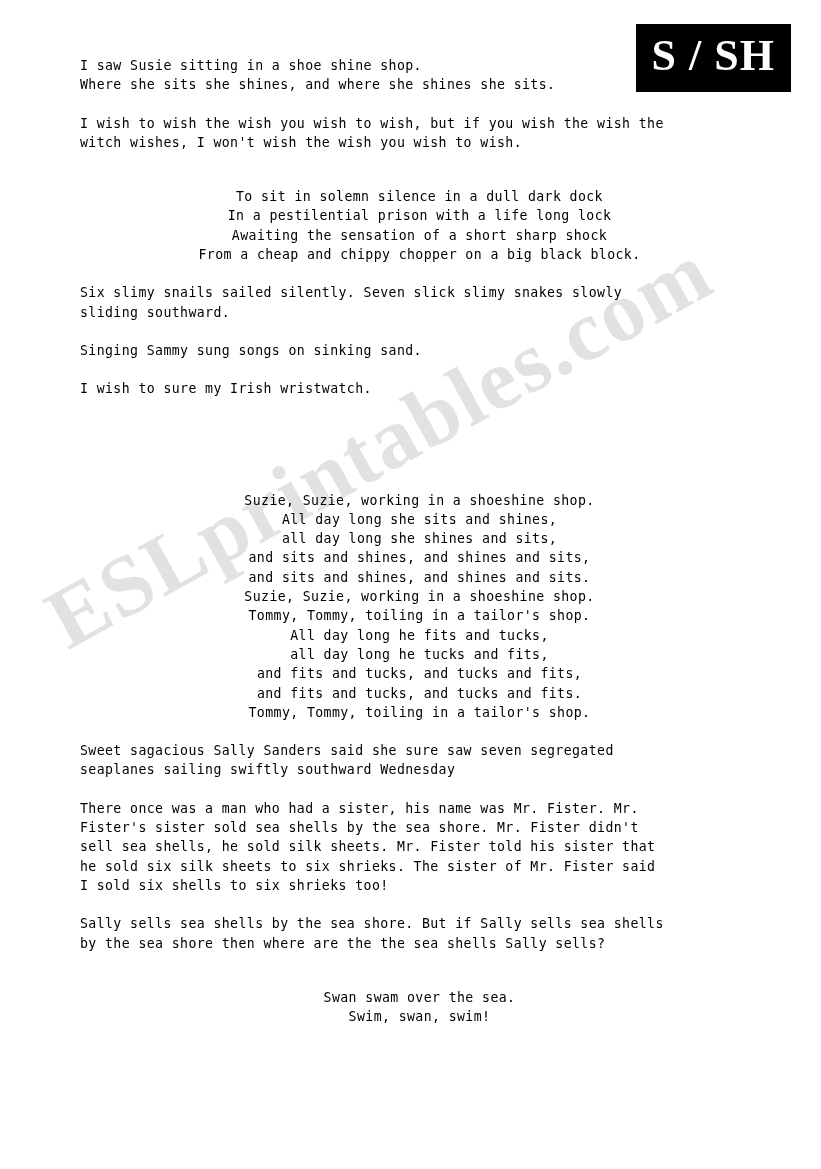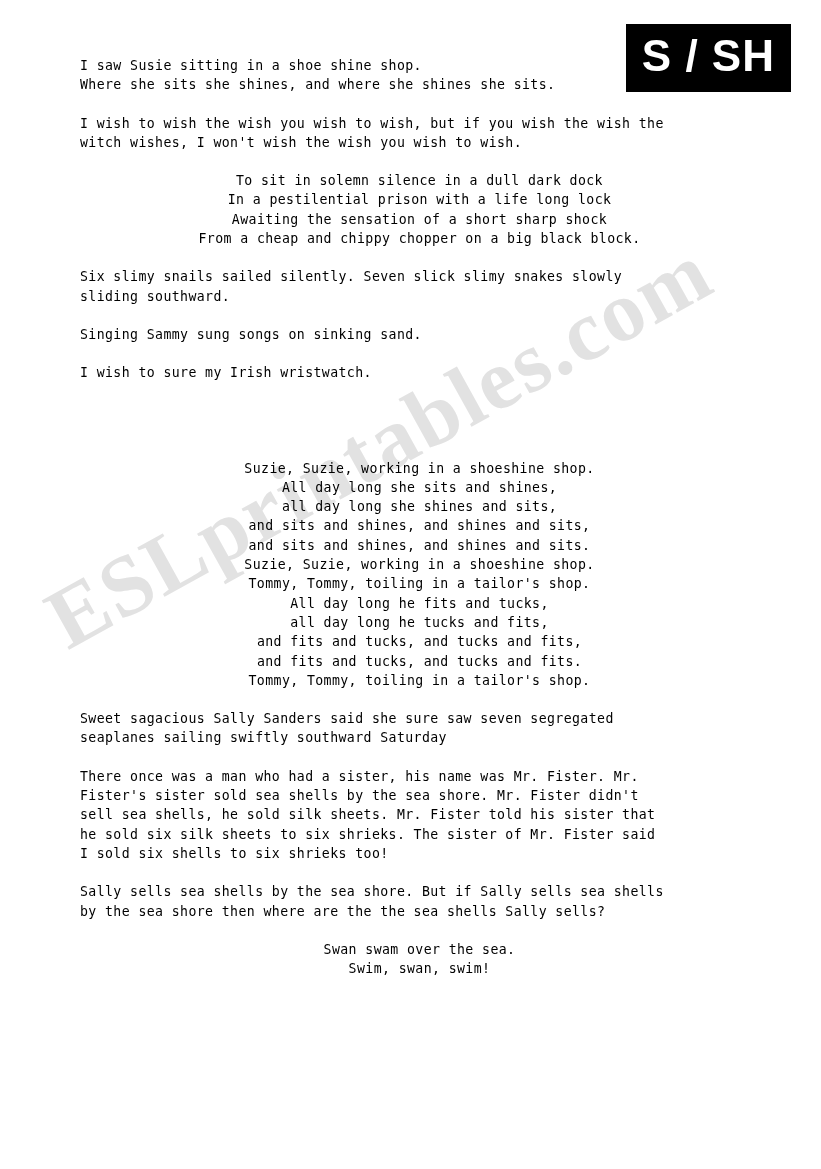--- a/index.html
+++ b/index.html
@@ -32,21 +32,21 @@
     pointer-events: none;
     user-select: none;
     z-index: 0;
   }
   .header-badge {
     position: absolute;
     right: 30px;
     top: 24px;
     background: #000000;
     color: #ffffff;
-    font-family: Liberation Sans, sans-serif;
+    font-family: Liberation Serif, serif;
     font-weight: bold;
     font-size: 44px;
     line-height: 1;
     padding: 10px 16px 14px 16px;
     letter-spacing: 1px;
     z-index: 3;
   }
   .content {
     position: absolute;
     left: 0;
@@ -57,21 +57,21 @@
     box-sizing: border-box;
   }
   .block {
     font-size: 13.2px;
     line-height: 19.3px;
     color: #000000;
     white-space: pre-wrap;
     letter-spacing: 0.4px;
   }
   .block.left { text-align: left; }
-  .block.center { text-align: center; }
+  .block.center { text-align: center; margin-top: 16px; }
   .spacer-lg { height: 19px; }
 
   .two-col {
     display: flex;
     font-size: 13.2px;
     line-height: 19.3px;
     letter-spacing: 0.4px;
     color: #000;
   }
   .two-col .col-a {
@@ -136,21 +136,21 @@
 Suzie, Suzie, working in a shoeshine shop.
 Tommy, Tommy, toiling in a tailor's shop.
 All day long he fits and tucks,
 all day long he tucks and fits,
 and fits and tucks, and tucks and fits,
 and fits and tucks, and tucks and fits.
 Tommy, Tommy, toiling in a tailor's shop.</div>
     <div class="spacer-lg"></div>
 
     <div class="block left">Sweet sagacious Sally Sanders said she sure saw seven segregated
-seaplanes sailing swiftly southward Saturday</div>
+seaplanes sailing swiftly southward Wednesday</div>
     <div class="spacer-lg"></div>
 
     <div class="block left">There once was a man who had a sister, his name was Mr. Fister. Mr.
 Fister's sister sold sea shells by the sea shore. Mr. Fister didn't
 sell sea shells, he sold silk sheets. Mr. Fister told his sister that
 he sold six silk sheets to six shrieks. The sister of Mr. Fister said
 I sold six shells to six shrieks too!</div>
     <div class="spacer-lg"></div>
 
     <div class="block left">Sally sells sea shells by the sea shore. But if Sally sells sea shells

